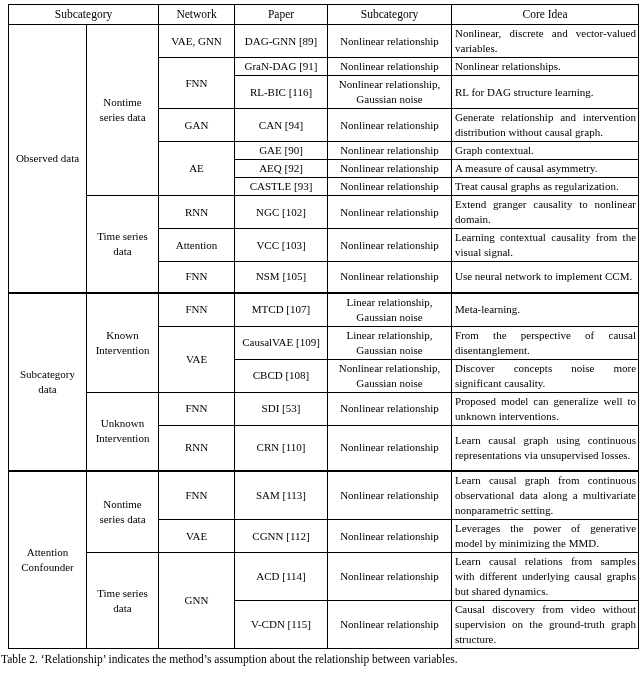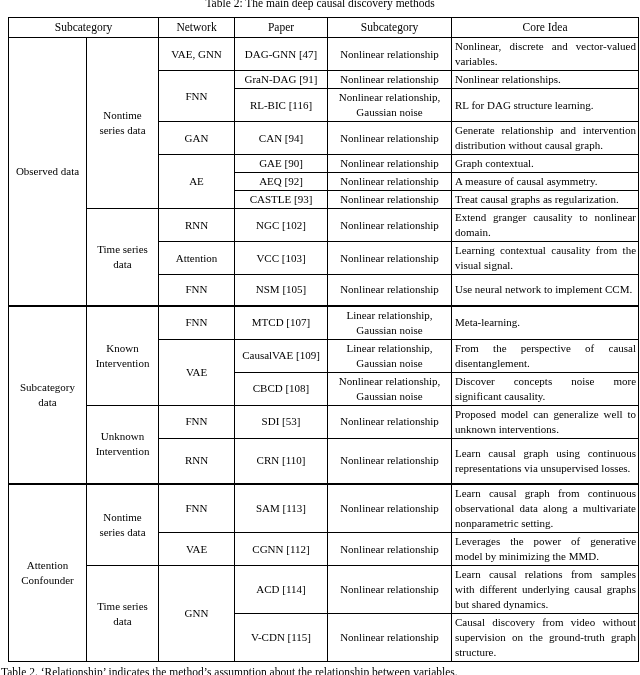--- a/index.html
+++ b/index.html
@@ -60,23 +60,20 @@
     margin: 3px 0 0 1px;
     font-size: 11.5px;
     line-height: 14px;
   }
 </style>
 </head>
 <body>
 
 <div class="page">
 
-  <div class="title-wrap">
-    <div class="title">Table 2: The main deep causal discovery methods</div>
-  </div>
 
   <table class="main">
     <colgroup>
       <col style="width:78px">
         <col style="width:72px">
         <col style="width:76px">
       <col style="width:93px">
         <col style="width:124px">
         <col style="width:187px">
     </colgroup>
@@ -87,21 +84,21 @@
         <th>Paper</th>
         <th>Subcategory</th>
         <th>Core Idea</th>
       </tr>
     </thead>
     <tbody>
       <tr class="rh2">
         <td rowspan="10">Observed data</td>
         <td rowspan="7">Nontime series data</td>
         <td>VAE, GNN</td>
-        <td>DAG-GNN [47]</td>
+        <td>DAG-GNN [89]</td>
         <td>Nonlinear relationship</td>
         <td class="idea">Nonlinear, discrete and vector-valued variables.</td>
       </tr>
       <tr class="rh1">
         <td rowspan="2">FNN</td>
         <td>GraN-DAG [91]</td>
         <td>Nonlinear relationship</td>
         <td class="idea">Nonlinear relationships.</td>
       </tr>
       <tr class="rh2">

